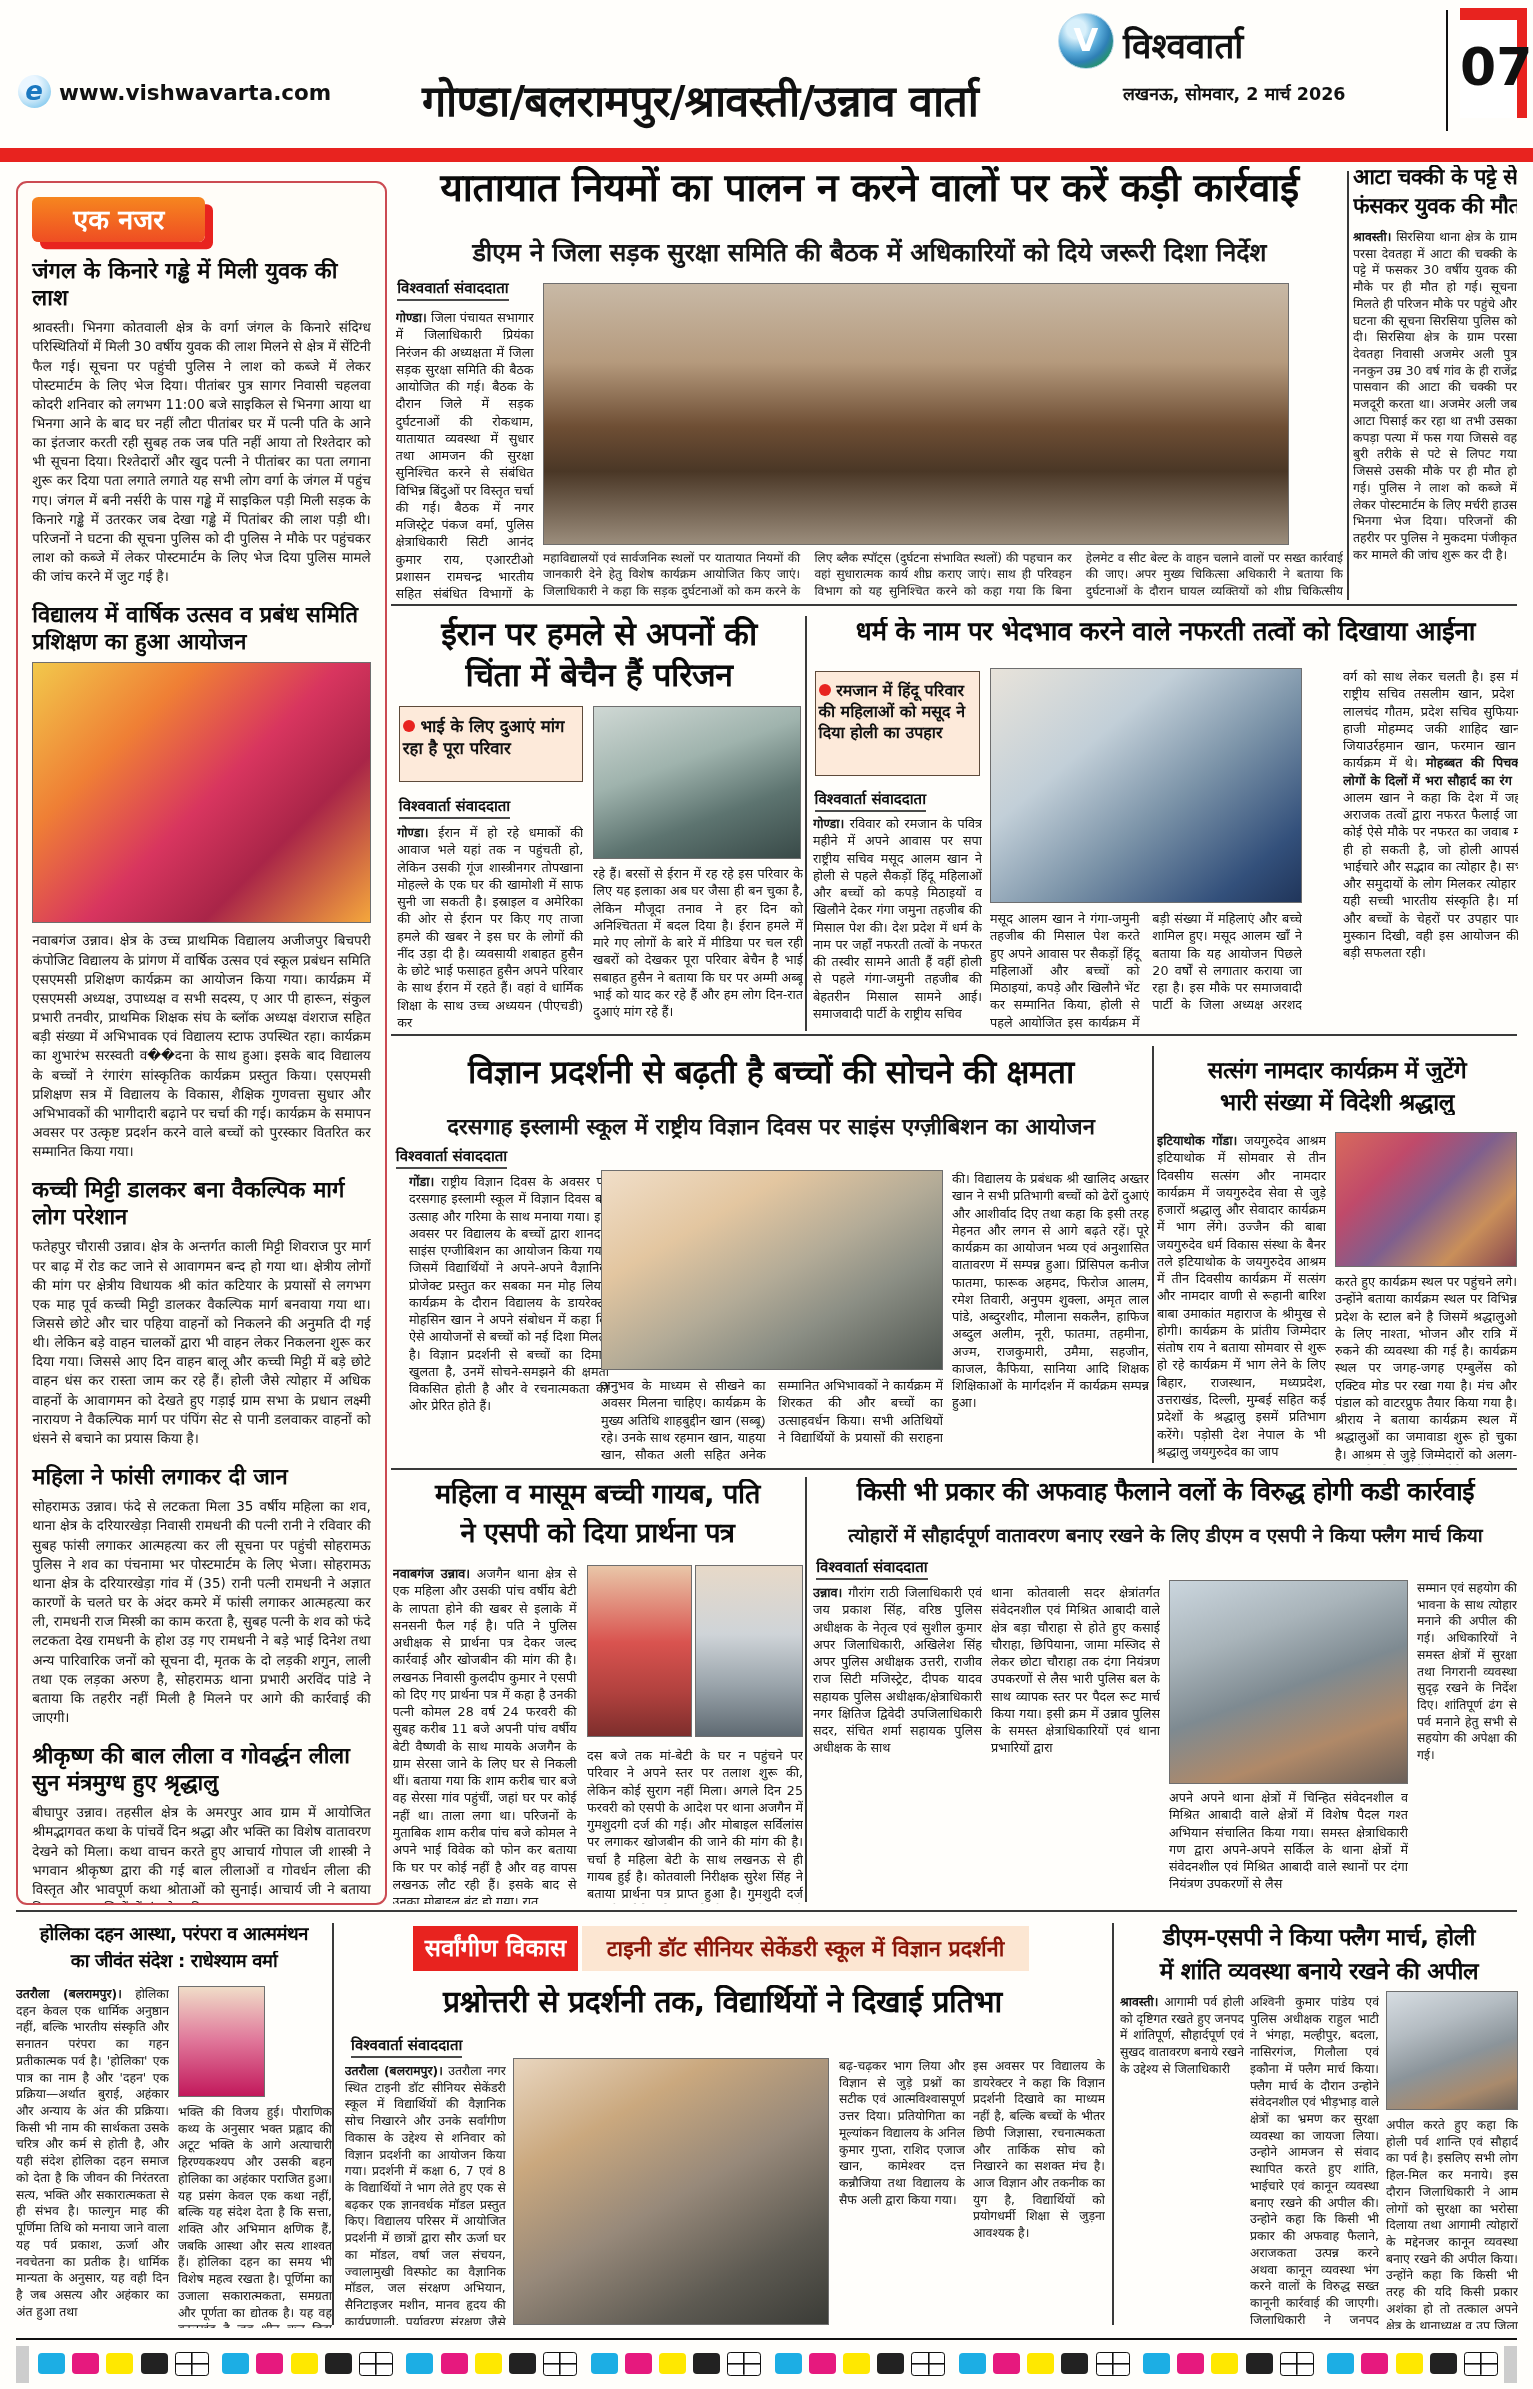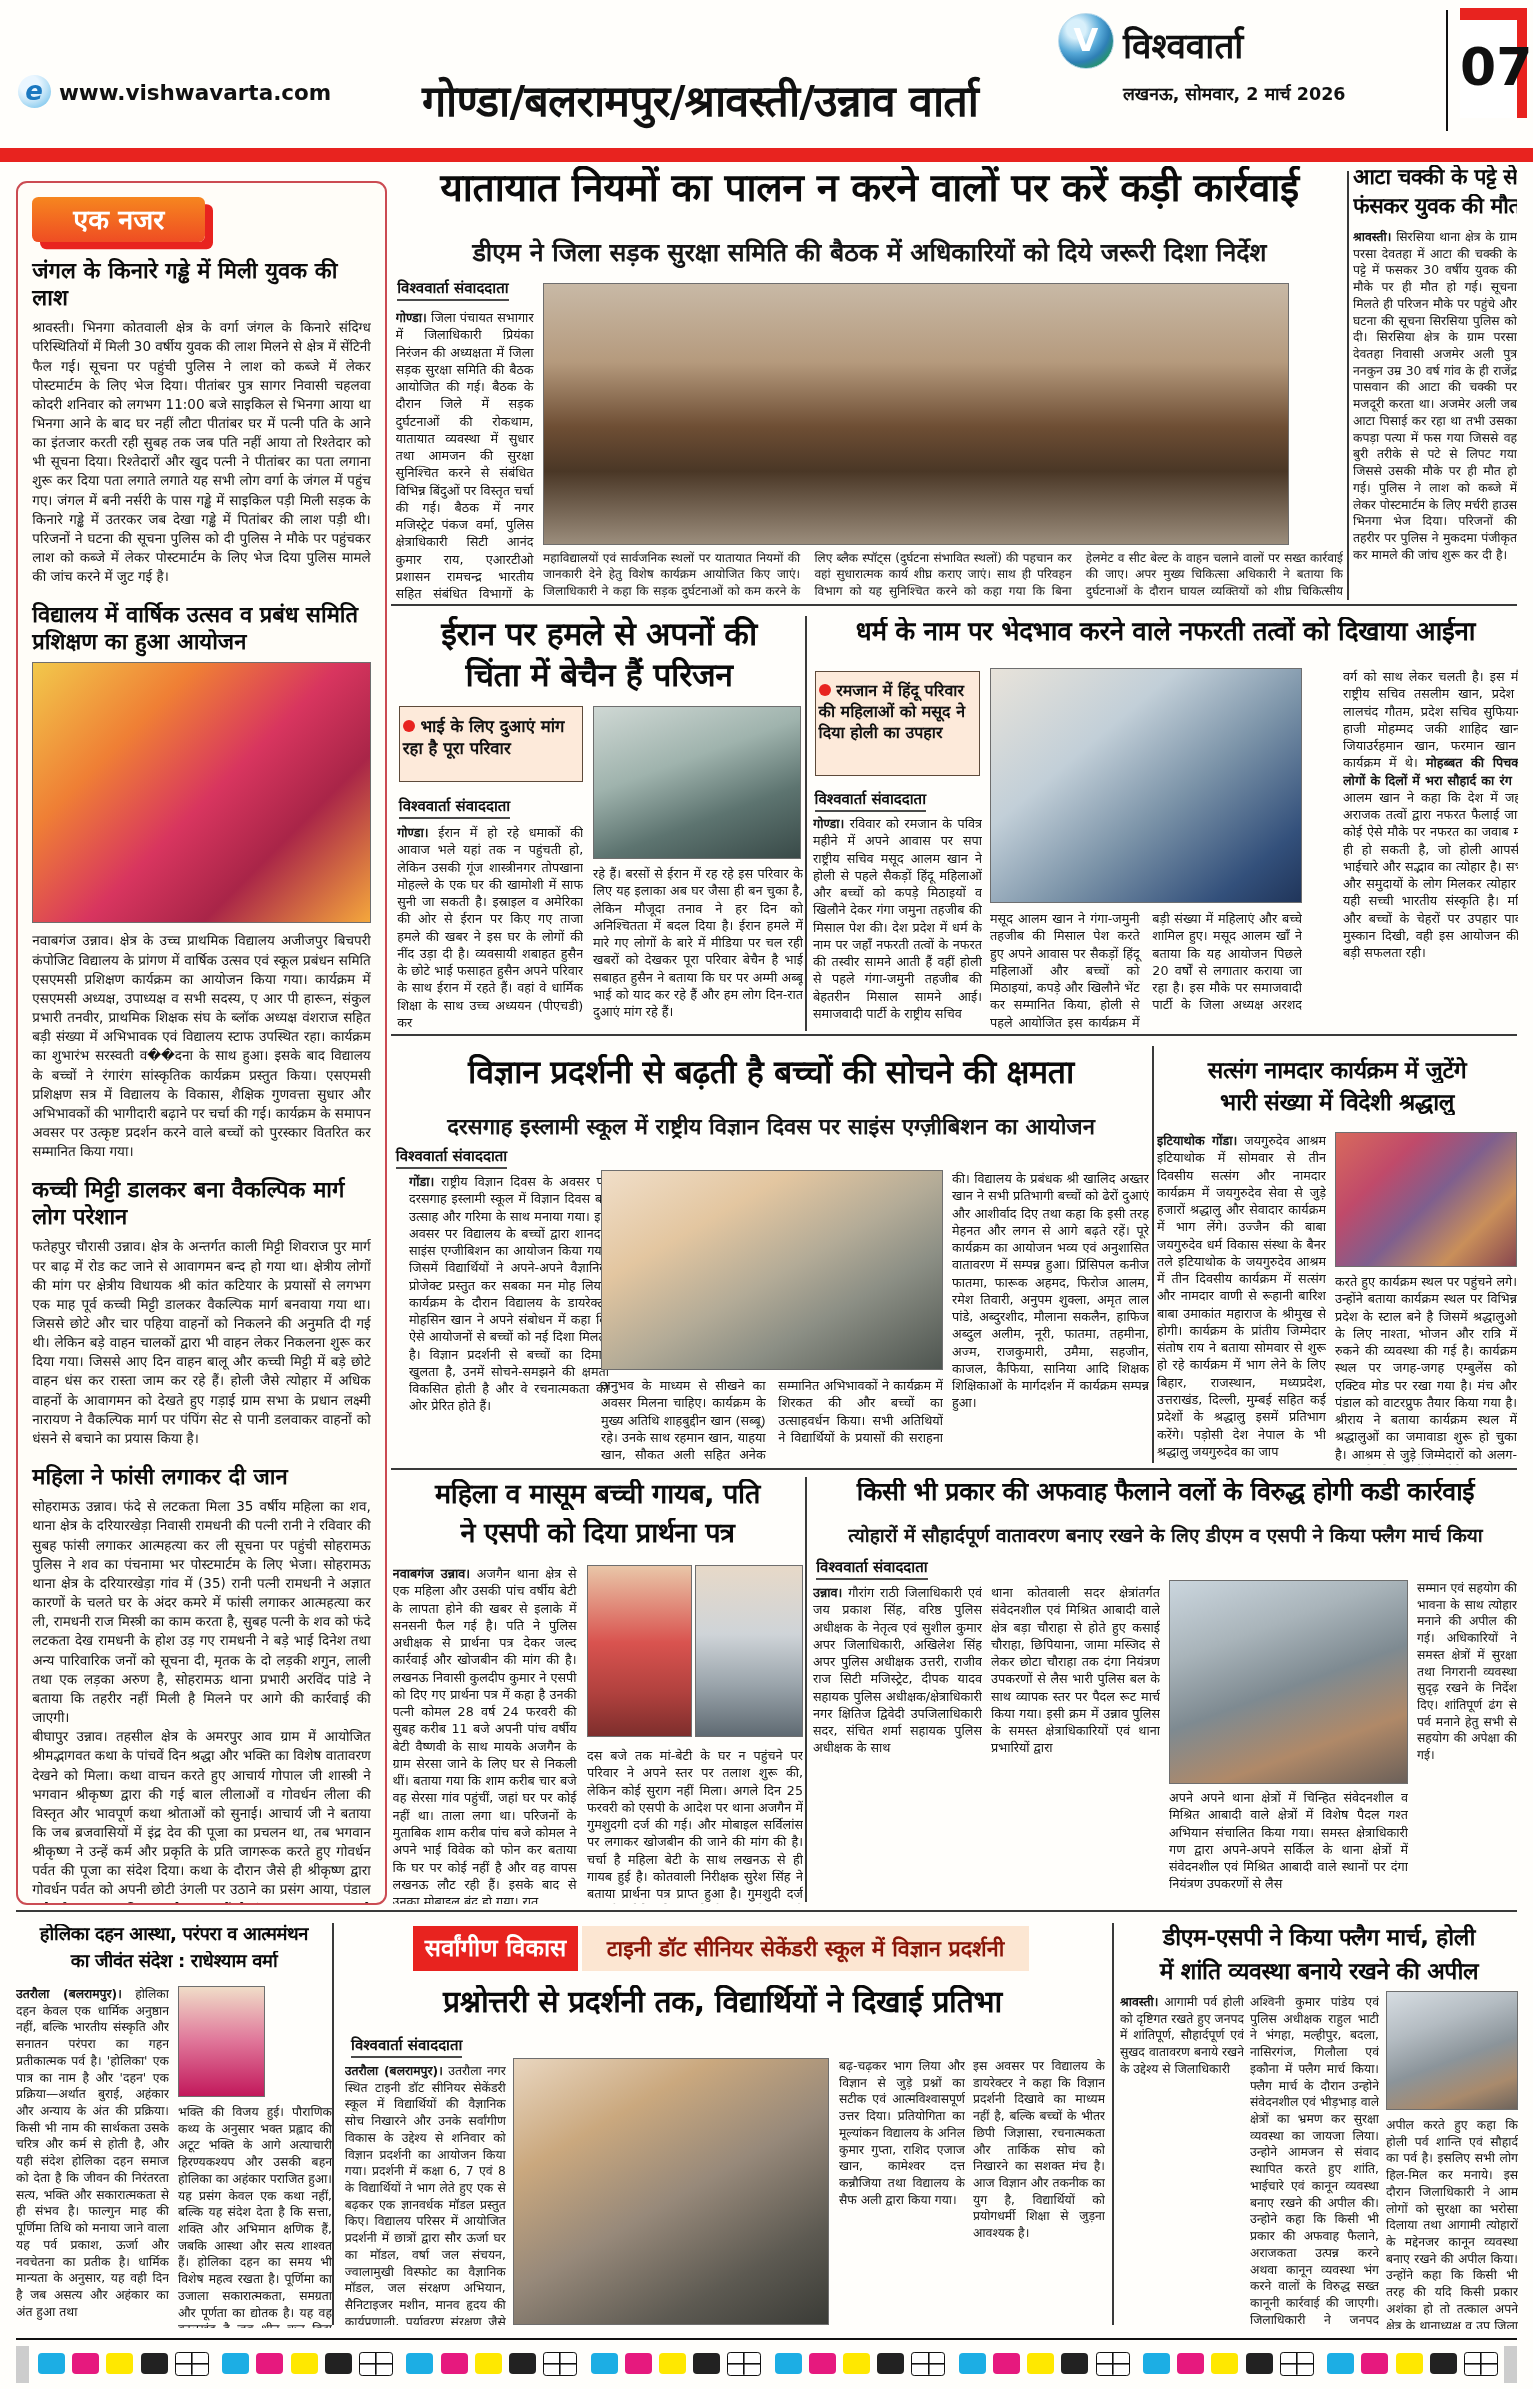--- a/index.html
+++ b/index.html
@@ -71,20 +71,21 @@
     <h3>विद्यालय में वार्षिक उत्सव व प्रबंध समिति प्रशिक्षण का हुआ आयोजन</h3>
     <div class="pphoto" style="background:linear-gradient(135deg,#f2c84b 0%,#ef7f35 28%,#d8355f 52%,#a92548 72%,#f4a73c 100%);"></div>
     <div class="bd">नवाबगंज उन्नाव। क्षेत्र के उच्च प्राथमिक विद्यालय अजीजपुर बिचपरी कंपोजिट विद्यालय के प्रांगण में वार्षिक उत्सव एवं स्कूल प्रबंधन समिति एसएमसी प्रशिक्षण कार्यक्रम का आयोजन किया गया। कार्यक्रम में एसएमसी अध्यक्ष, उपाध्यक्ष व सभी सदस्य, ए आर पी हारून, संकुल प्रभारी तनवीर, प्राथमिक शिक्षक संघ के ब्लॉक अध्यक्ष वंशराज सहित बड़ी संख्या में अभिभावक एवं विद्यालय स्टाफ उपस्थित रहा। कार्यक्रम का शुभारंभ सरस्वती व��दना के साथ हुआ। इसके बाद विद्यालय के बच्चों ने रंगारंग सांस्कृतिक कार्यक्रम प्रस्तुत किया। एसएमसी प्रशिक्षण सत्र में विद्यालय के विकास, शैक्षिक गुणवत्ता सुधार और अभिभावकों की भागीदारी बढ़ाने पर चर्चा की गई। कार्यक्रम के समापन अवसर पर उत्कृष्ट प्रदर्शन करने वाले बच्चों को पुरस्कार वितरित कर सम्मानित किया गया।</div>
 
     <h3>कच्ची मिट्टी डालकर बना वैकल्पिक मार्ग लोग परेशान</h3>
     <div class="bd">फतेहपुर चौरासी उन्नाव। क्षेत्र के अन्तर्गत काली मिट्टी शिवराज पुर मार्ग पर बाढ़ में रोड कट जाने से आवागमन बन्द हो गया था। क्षेत्रीय लोगों की मांग पर क्षेत्रीय विधायक श्री कांत कटियार के प्रयासों से लगभग एक माह पूर्व कच्ची मिट्टी डालकर वैकल्पिक मार्ग बनवाया गया था। जिससे छोटे और चार पहिया वाहनों को निकलने की अनुमति दी गई थी। लेकिन बड़े वाहन चालकों द्वारा भी वाहन लेकर निकलना शुरू कर दिया गया। जिससे आए दिन वाहन बालू और कच्ची मिट्टी में बड़े छोटे वाहन धंस कर रास्ता जाम कर रहे हैं। होली जैसे त्योहार में अधिक वाहनों के आवागमन को देखते हुए गड़ाई ग्राम सभा के प्रधान लक्ष्मी नारायण ने वैकल्पिक मार्ग पर पंपिंग सेट से पानी डलवाकर वाहनों को धंसने से बचाने का प्रयास किया है।</div>
 
     <h3>महिला ने फांसी लगाकर दी जान</h3>
     <div class="bd">सोहरामऊ उन्नाव। फंदे से लटकता मिला 35 वर्षीय महिला का शव, थाना क्षेत्र के दरियारखेड़ा निवासी रामधनी की पत्नी रानी ने रविवार की सुबह फांसी लगाकर आत्महत्या कर ली सूचना पर पहुंची सोहरामऊ पुलिस ने शव का पंचनामा भर पोस्टमार्टम के लिए भेजा। सोहरामऊ थाना क्षेत्र के दरियारखेड़ा गांव में (35) रानी पत्नी रामधनी ने अज्ञात कारणों के चलते घर के अंदर कमरे में फांसी लगाकर आत्महत्या कर ली, रामधनी राज मिस्त्री का काम करता है, सुबह पत्नी के शव को फंदे लटकता देख रामधनी के होश उड़ गए रामधनी ने बड़े भाई दिनेश तथा अन्य पारिवारिक जनों को सूचना दी, मृतक के दो लड़की शगुन, लाली तथा एक लड़का अरुण है, सोहरामऊ थाना प्रभारी अरविंद पांडे ने बताया कि तहरीर नहीं मिली है मिलने पर आगे की कार्रवाई की जाएगी।</div>
 
+    <h3>श्रीकृष्ण की बाल लीला व गोवर्द्धन लीला सुन मंत्रमुग्ध हुए श्रृद्धालु</h3>
     <div class="bd">बीघापुर उन्नाव। तहसील क्षेत्र के अमरपुर आव ग्राम में आयोजित श्रीमद्भागवत कथा के पांचवें दिन श्रद्धा और भक्ति का विशेष वातावरण देखने को मिला। कथा वाचन करते हुए आचार्य गोपाल जी शास्त्री ने भगवान श्रीकृष्ण द्वारा की गई बाल लीलाओं व गोवर्धन लीला की विस्तृत और भावपूर्ण कथा श्रोताओं को सुनाई। आचार्य जी ने बताया कि जब ब्रजवासियों में इंद्र देव की पूजा का प्रचलन था, तब भगवान श्रीकृष्ण ने उन्हें कर्म और प्रकृति के प्रति जागरूक करते हुए गोवर्धन पर्वत की पूजा का संदेश दिया। कथा के दौरान जैसे ही श्रीकृष्ण द्वारा गोवर्धन पर्वत को अपनी छोटी उंगली पर उठाने का प्रसंग आया, पंडाल “गोवर्धन महाराज की जय” के जयकारों से गूंज उठा। प्रमुख रूप से महेशदत्त तिवारी, भुल्लन शर्मा, गंगा प्रसाद रावत, पूरन लाल कुशवाहा, रविशंकर तिवारी, लल्लन बाजपेई, पिंकू दुबे, पियारे कुरील, गोलू द्विवेदी और राजेश पटेल सहित अनेक श्रद्धालु मौजूद रहे। अंत में आरती और प्रसाद वितरण के साथ कार्यक्रम का समापन हुआ।</div>
 
   </div>
 
   <div class="vr" style="left:1347px;top:171px;height:429px;"></div>
   <div class="hrule" style="left:391px;top:604px;width:1126px;"></div>
   <div class="vr" style="left:805px;top:616px;height:415px;"></div>
   <div class="hrule" style="left:391px;top:1034px;width:1126px;"></div>
   <div class="vr" style="left:1152px;top:1046px;height:417px;"></div>
   <div class="hrule" style="left:391px;top:1468px;width:1126px;"></div>

